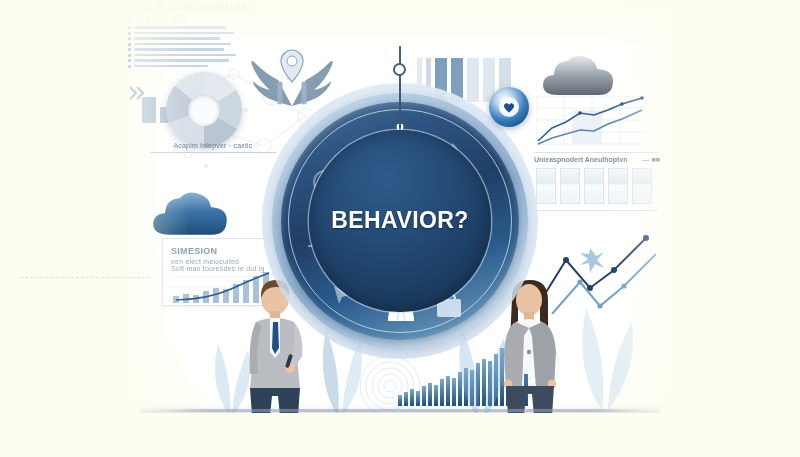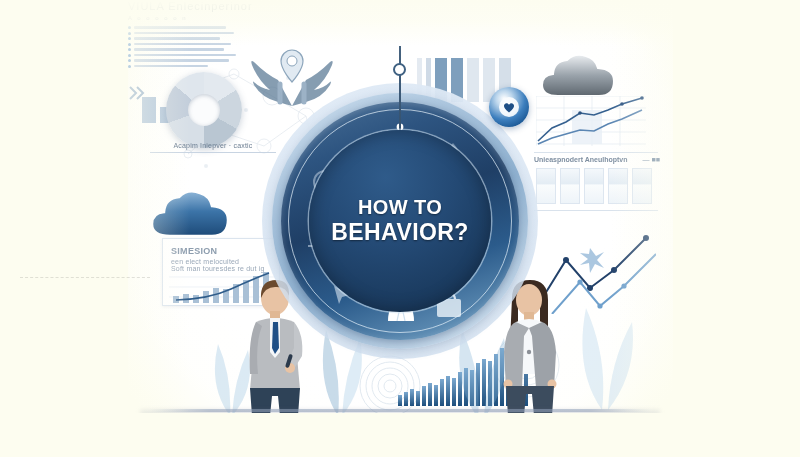--- a/index.html
+++ b/index.html
@@ -679,21 +679,20 @@
   <div class="heart-badge">
     <div class="heart-badge-inner">
       <svg width="12" height="11" viewBox="0 0 12 11">
         <path d="M6 10.5 C1 6.8 0.2 4.2 1.6 2.3 C3 0.5 5.2 1.3 6 2.8 C6.8 1.3 9 0.5 10.4 2.3 C11.8 4.2 11 6.8 6 10.5z" fill="#1f4f86"></path>
       </svg>
     </div>
   </div>
 
   <div class="emblem-core">
     <div class="emblem-title">
-      <span class="l1">HOW TO</span>
       <span class="l5">BEHAVIOR?</span>
     </div>
   </div>
 
   <div class="panel-baseline"></div>
   <div class="panel-shadow"></div>
 
   <div class="edge-fade-l"></div>
   <div class="edge-fade-r"></div>
   <div class="edge-fade-t"></div>

